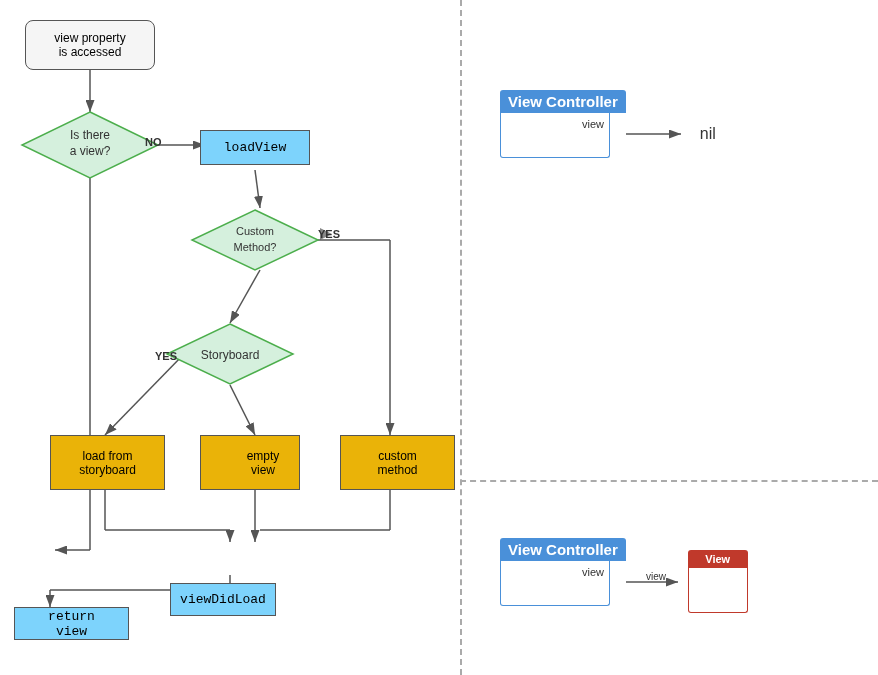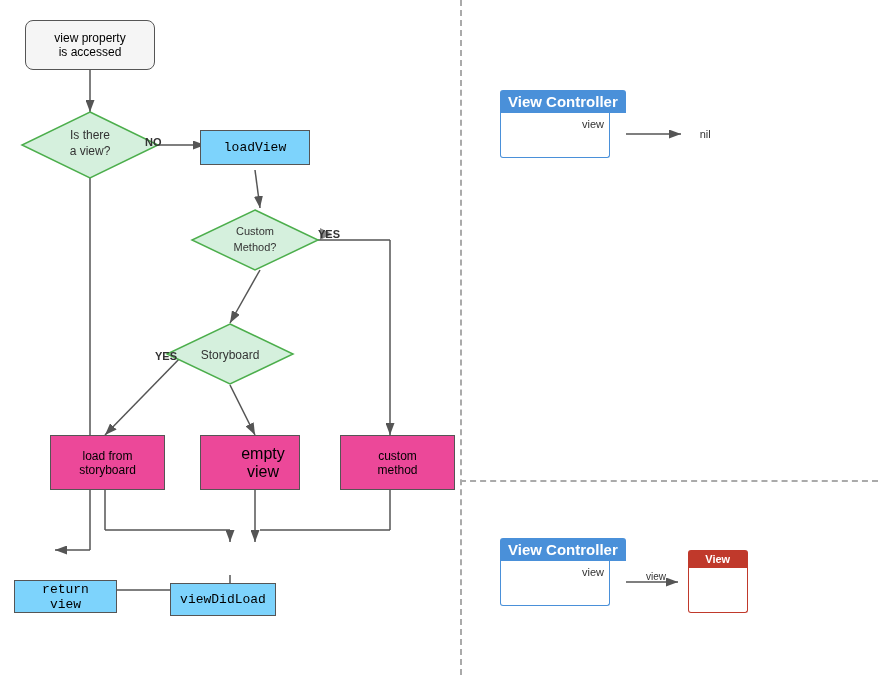--- a/index.html
+++ b/index.html
@@ -44,21 +44,21 @@
     .rounded-rect {
       border: 1.5px solid #555;
       border-radius: 8px;
       background: #f5f5f5;
       padding: 6px 4px;
     }
 
     
     .rect {
       border: 1.5px solid #555;
-      background: #ec4899;
+      background: #eab308;
       padding: 6px 24px;
     }
 
     
     .code-rect {
       border: 1.5px solid #555;
       background: #7dd3fc;
       font-family: 'Courier New', monospace;
       font-size: 13px;
       padding: 6px 14px;
@@ -216,32 +216,32 @@
 </svg>
 
 <div class="arrow-label" style="left:155px; top:350px;">YES</div>
 
 <div class="shape rect" style="left:50px; top:435px; width:115px; height:55px; text-align:center;">
   <span style="white-space:pre-line; font-size:12px;">load from
 storyboard</span>
 </div>
 
 <div class="shape rect" style="left:200px; top:435px; width:100px; height:55px;">
-  <span style="font-size:16px;margin-left:26px;">empty view</span>
+  <span style="font-size:12px;margin-left:26px;">empty view</span>
 </div>
 
 <div class="shape rect" style="left:340px; top:435px; width:115px; height:55px;">
   <span style="font-size:12px;">custom method</span>
 </div>
 
 <div class="shape code-rect" style="left:170px; top:542px; width:106px; height:33px;margin-top:41px;">
   <span>viewDidLoad</span>
 </div>
 
-<div class="shape code-rect" style="left:14px; top:580px; width:103px; height:33px;">
+<div class="shape code-rect" style="left:14px; top:607px; width:115px; height:33px;">
   <span>return view</span>
 </div>
 
 <div class="right-panel">
 
   <div style="position:absolute; top:90px; left:40px; display:flex; align-items:center;">
     <div style="display:flex; flex-direction:column;">
       <div class="vc-header">
         <span>View Controller</span>
       </div>
@@ -251,21 +251,21 @@
     </div>
 
     <svg width="70" height="20" style="margin-top:20px;" xmlns="http://www.w3.org/2000/svg">
       <defs>
         <marker id="ah2" markerWidth="8" markerHeight="6" refX="8" refY="3" orient="auto">
           <polygon points="0 0, 8 3, 0 6" fill="#555"></polygon>
         </marker>
       </defs>
       <line x1="0" y1="10" x2="55" y2="10" stroke="#555" stroke-width="1.5" marker-end="url(#ah2)"></line>
     </svg>
-    <span style="margin-top:20px; font-size:11px; color:#333; margin-left:4px;text-align:center;">nil</span>
+    <span style="margin-top:20px; font-size:16px; color:#333; margin-left:4px;text-align:center;">nil</span>
   </div>
 
   <div style="position:absolute; top:530px; left:40px; display:flex; align-items:center;">
     <div style="display:flex; flex-direction:column;">
       <div class="vc-header">
         <span>View Controller</span>
       </div>
       <div class="vc-body" style="width:110px; height:45px; position:relative;">
         <span class="vc-body-label">view</span>
       </div>

